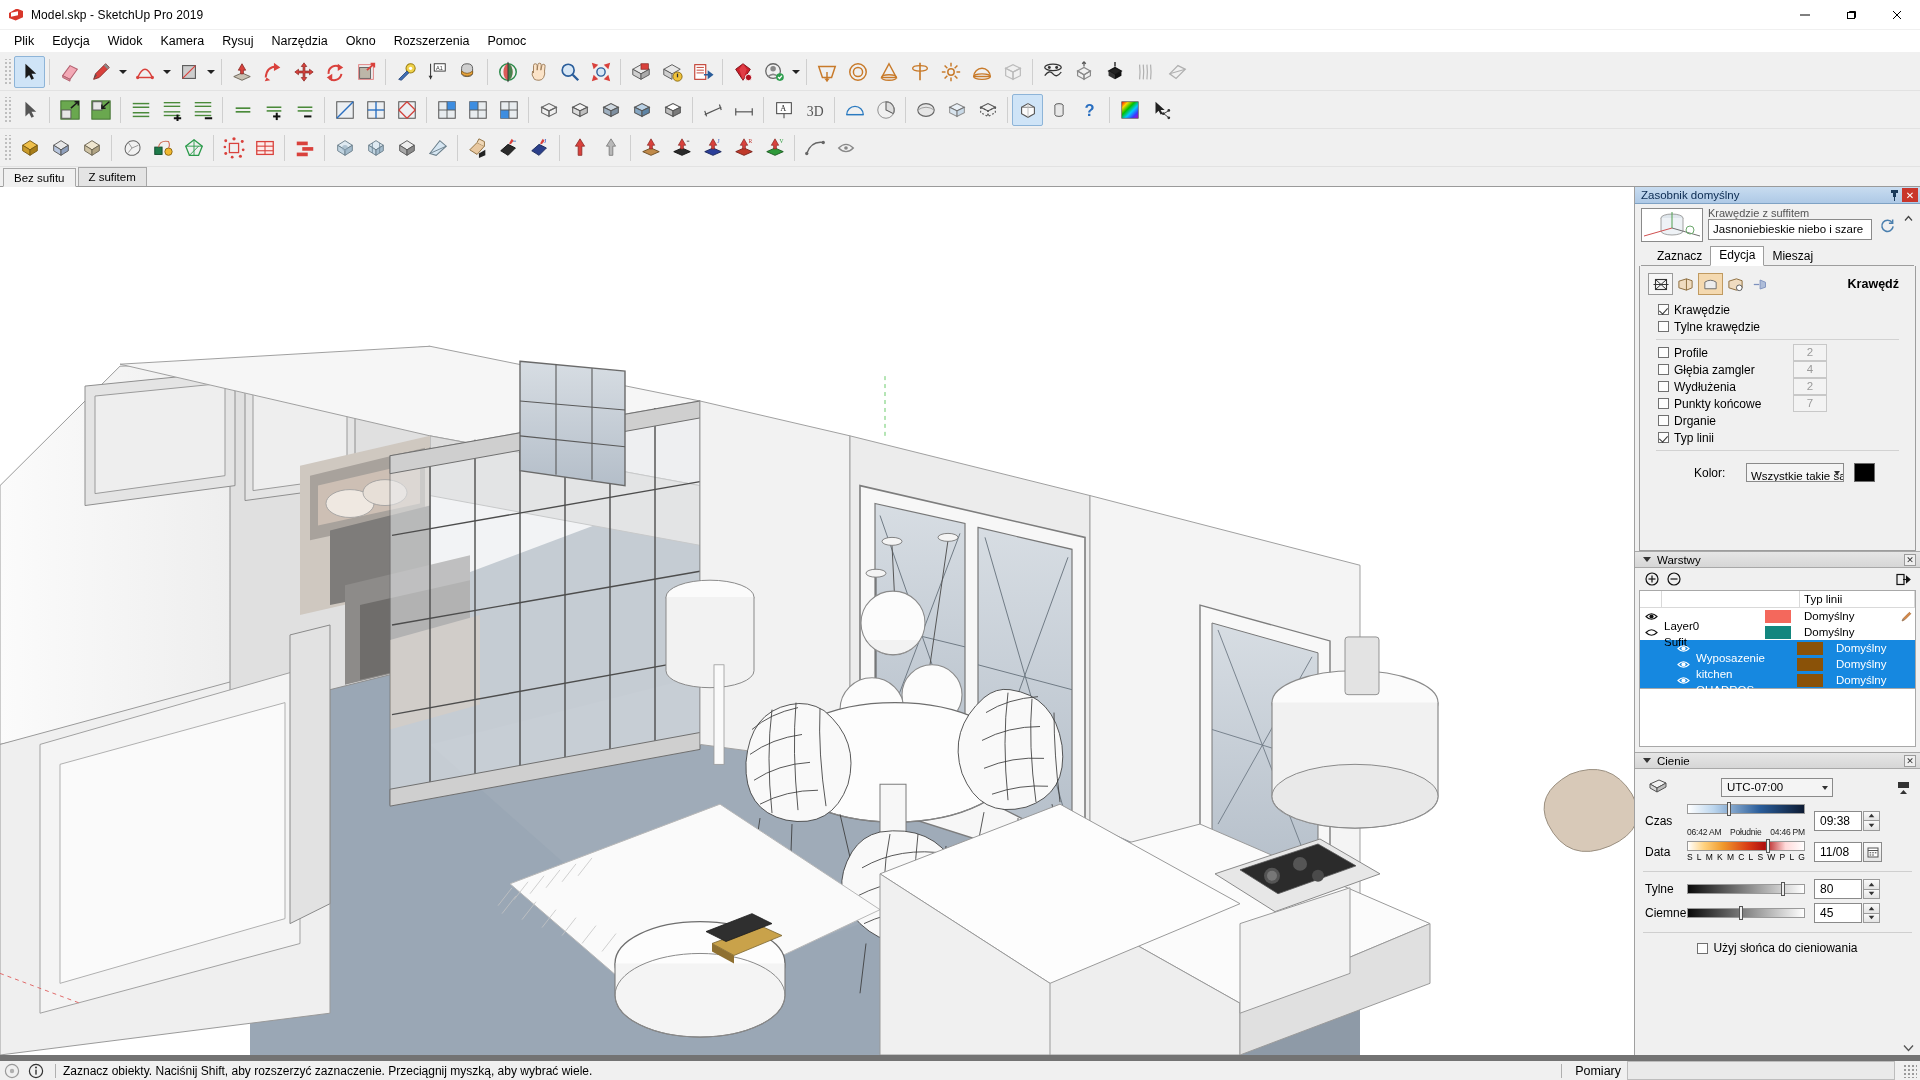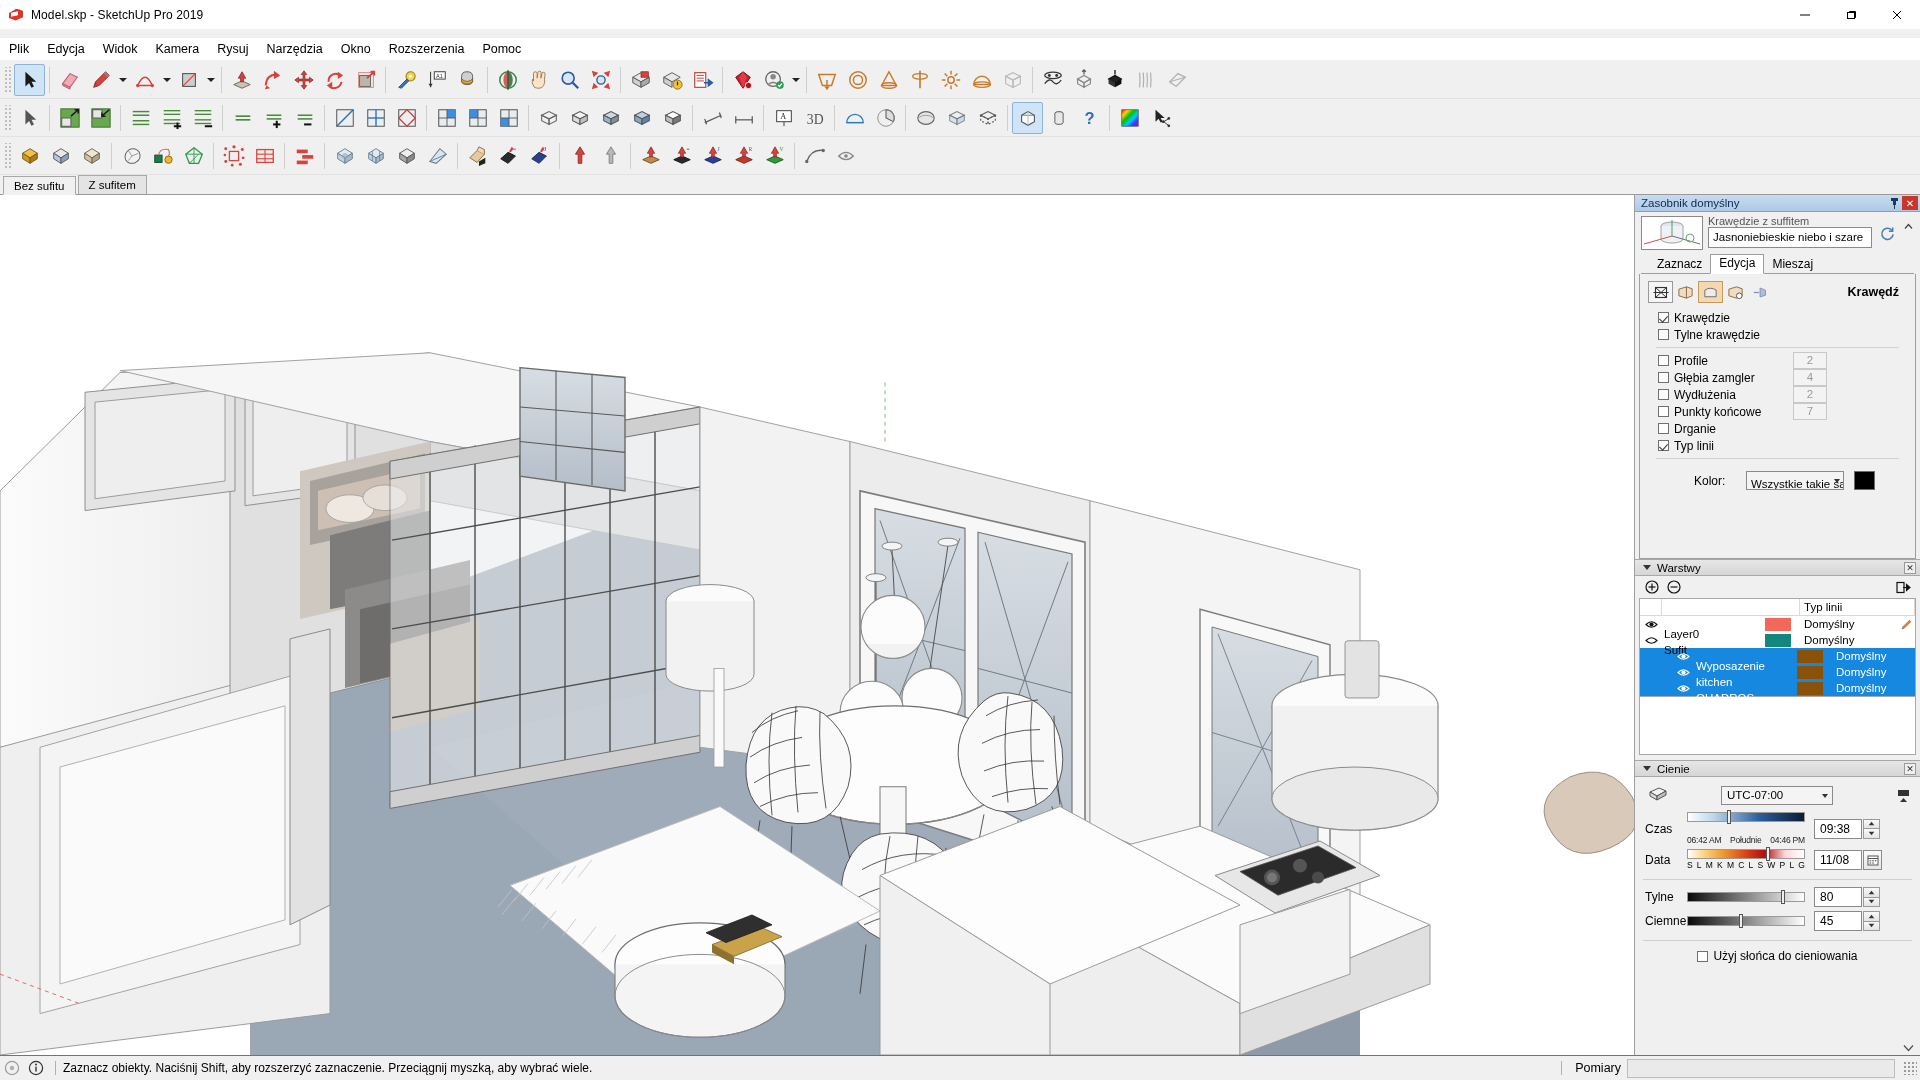--- a/index.html
+++ b/index.html
@@ -23,21 +23,21 @@
     position:absolute; left:1px; top:2px; width:14px; height:12px; background:#d8372a;
     clip-path: polygon(0% 38%, 55% 0%, 100% 20%, 100% 72%, 48% 100%, 0% 80%);
   }
   .title-ico .skw { position:absolute; left:3px; top:5px; width:7px; height:4px; background:#fff; transform:skewY(-12deg); }
   .title-text { font-size: 12px; color: #000; letter-spacing:.1px;}
   .winbtns { margin-left: auto; display: flex; height: 30px; }
   .winbtn { width: 46px; height: 30px; display: flex; align-items: center; justify-content: center; }
   .winbtn svg { display:block; }
 
   
-  .menubar { height: 22px; background: #ffffff; display: flex; align-items: center; flex:none;margin-top:8px;}
+  .menubar { height: 22px; background: #ffffff; display: flex; align-items: center; padding-left: 5px; flex:none;}
   .menu-item { padding: 2px 9px; font-size: 12.5px; color: #000; line-height: 16px; }
 
   
   .toolbars { background: #f0f0f0; padding-top:1px; flex:none; }
   .tbrow { height: 38px; display: flex; align-items: center; background:#f0f0f0; border-bottom:1px solid #e2e2e2;}
   .grip { width: 8px; height: 26px; margin: 0 3px; flex:none;
     background-image: radial-gradient(circle, #b6b6b6 1px, transparent 1.1px);
     background-size: 4px 4px; background-position: 1px 2px; opacity:.85;}
   .sep { width: 1px; height: 26px; background: #cfcfcf; margin: 0 4px; flex:none;}
   .tbtn { width: 31px; height: 32px; display: flex; align-items: center; justify-content: center; flex:none; border:1px solid transparent; border-radius:2px;}
@@ -140,21 +140,21 @@
   .spin { width:17px; height:20px; margin-left:1px; display:flex; flex-direction:column; }
   .spin div{flex:1;border:1px solid #9a9a9a;background:linear-gradient(#fafafa,#e4e4e4);display:flex;align-items:center;justify-content:center;}
   .spin div:first-child{border-bottom:none;}
   .icobox{ width:19px;height:20px;border:1px solid #8a8a8a;background:linear-gradient(#fbfbfb,#e6e6e6);display:flex;align-items:center;justify-content:center;margin-left:9px;}
   .sh-hr{height:1px;background:#cfcfcf;margin:6px 8px;}
   .sun-row{display:flex;align-items:center;justify-content:center;padding:2px 0 6px 0;}
   .dock-spacer{flex:1; background:#f0f0f0;}
   .dock-scroll{height:14px;display:flex;align-items:center;justify-content:flex-end;padding-right:6px;background:#f0f0f0;}
 
   
-  .statusbar { height:25px; background:#f0f0f0; border-top:1px solid #737373; display:flex; align-items:center; flex:none;}
+  .statusbar { height:25px; background:#f0f0f0; border-top:6px solid #737373; display:flex; align-items:center; flex:none;}
   .sb-ic { width:24px;height:24px;display:flex;align-items:center;justify-content:center;}
   .sb-div{width:1px;height:14px;background:#b0b0b0;margin:0 7px;}
   .sb-text{font-size:12px;color:#000;}
   .sb-right{margin-left:auto; display:flex; align-items:center;}
   .pom-lab{font-size:12.5px; padding:0 6px;}
   .pom-box{width:268px;height:19px;background:#eaeaea;border:1px solid #bdbdbd;margin-right:8px;}
   .resize-grip{width:14px;height:14px;margin-right:3px;
     background-image: radial-gradient(circle, #9a9a9a 1px, transparent 1.2px);
     background-size:4px 4px;}
 </style>

